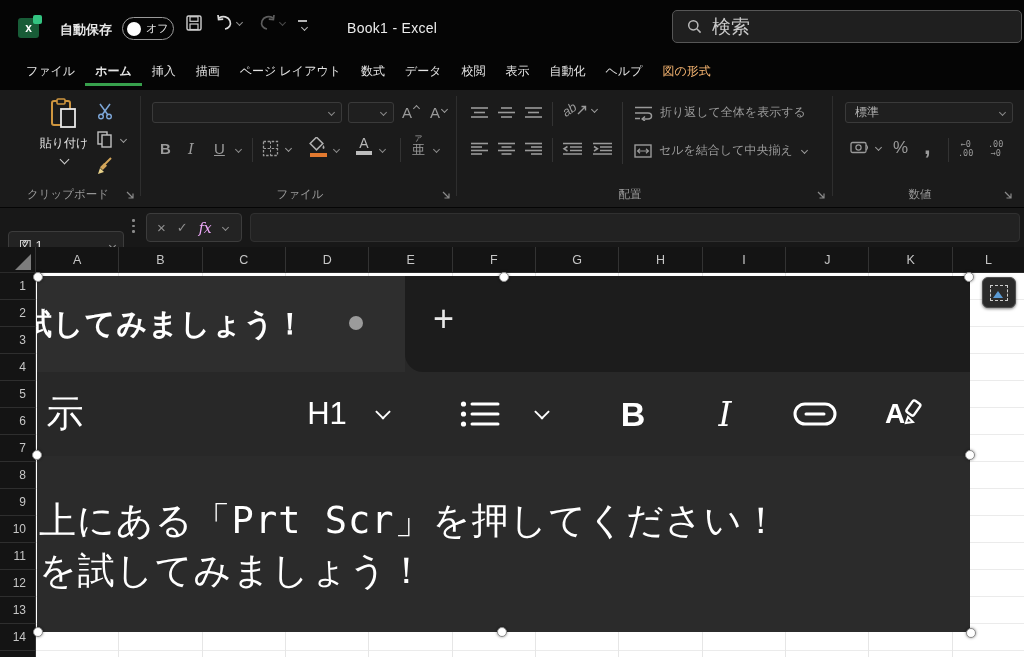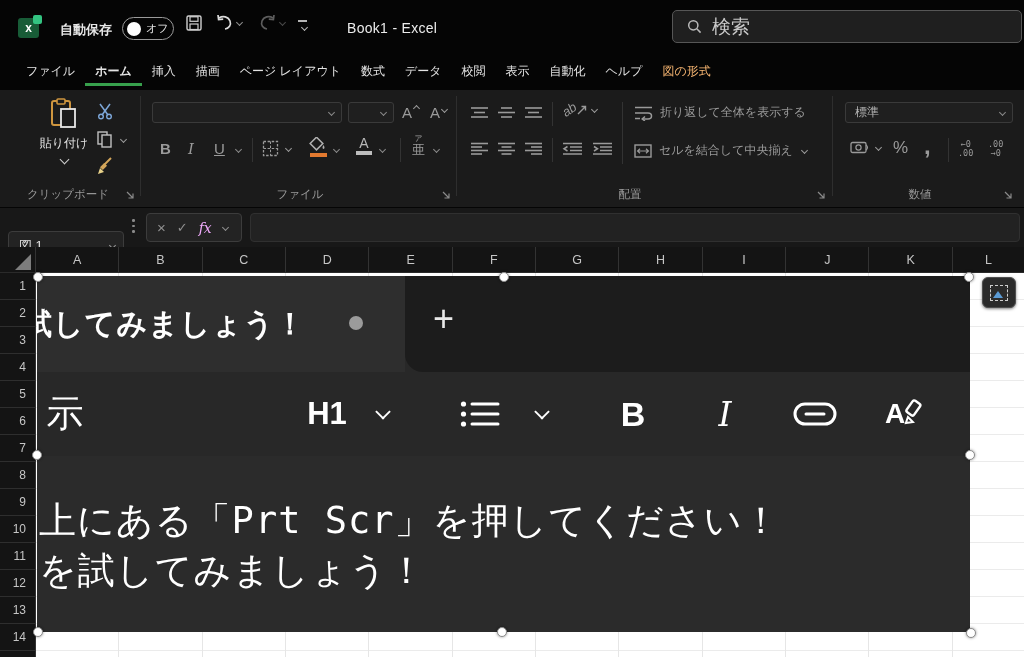--- a/index.html
+++ b/index.html
@@ -504,21 +504,21 @@
   <div id="picture">
     <div class="pic-tab">
       <span class="title">試してみましょう！</span>
       <span class="dot"></span>
     </div>
     <div class="pic-strip">
       <span class="pic-plus">+</span>
     </div>
     <div class="pic-toolbar">
       <span class="pt-item" style="left:28px; font-size:37px;">示</span>
-      <span class="pt-item" style="left:290px; font-size:31px;font-weight:bold;">H1</span>
+      <span class="pt-item" style="left:290px; font-size:31px;">H1</span>
       <span class="pt-item chv" style="left:346px; width:11px; height:11px; border-width:2.5px; transform:translate(-50%,-70%) rotate(45deg);"></span>
       <svg class="pt-item" style="left:443px;" width="40" height="28" viewBox="0 0 40 28">
         <g stroke="#fff" stroke-width="3" stroke-linecap="round">
           <line x1="12" y1="4" x2="38" y2="4"></line>
             <line x1="12" y1="14" x2="38" y2="14"></line>
             <line x1="12" y1="24" x2="38" y2="24"></line>
         </g>
         <circle cx="3.5" cy="4" r="2.6" fill="#fff"></circle>
           <circle cx="3.5" cy="14" r="2.6" fill="#fff"></circle>
           <circle cx="3.5" cy="24" r="2.6" fill="#fff"></circle>

